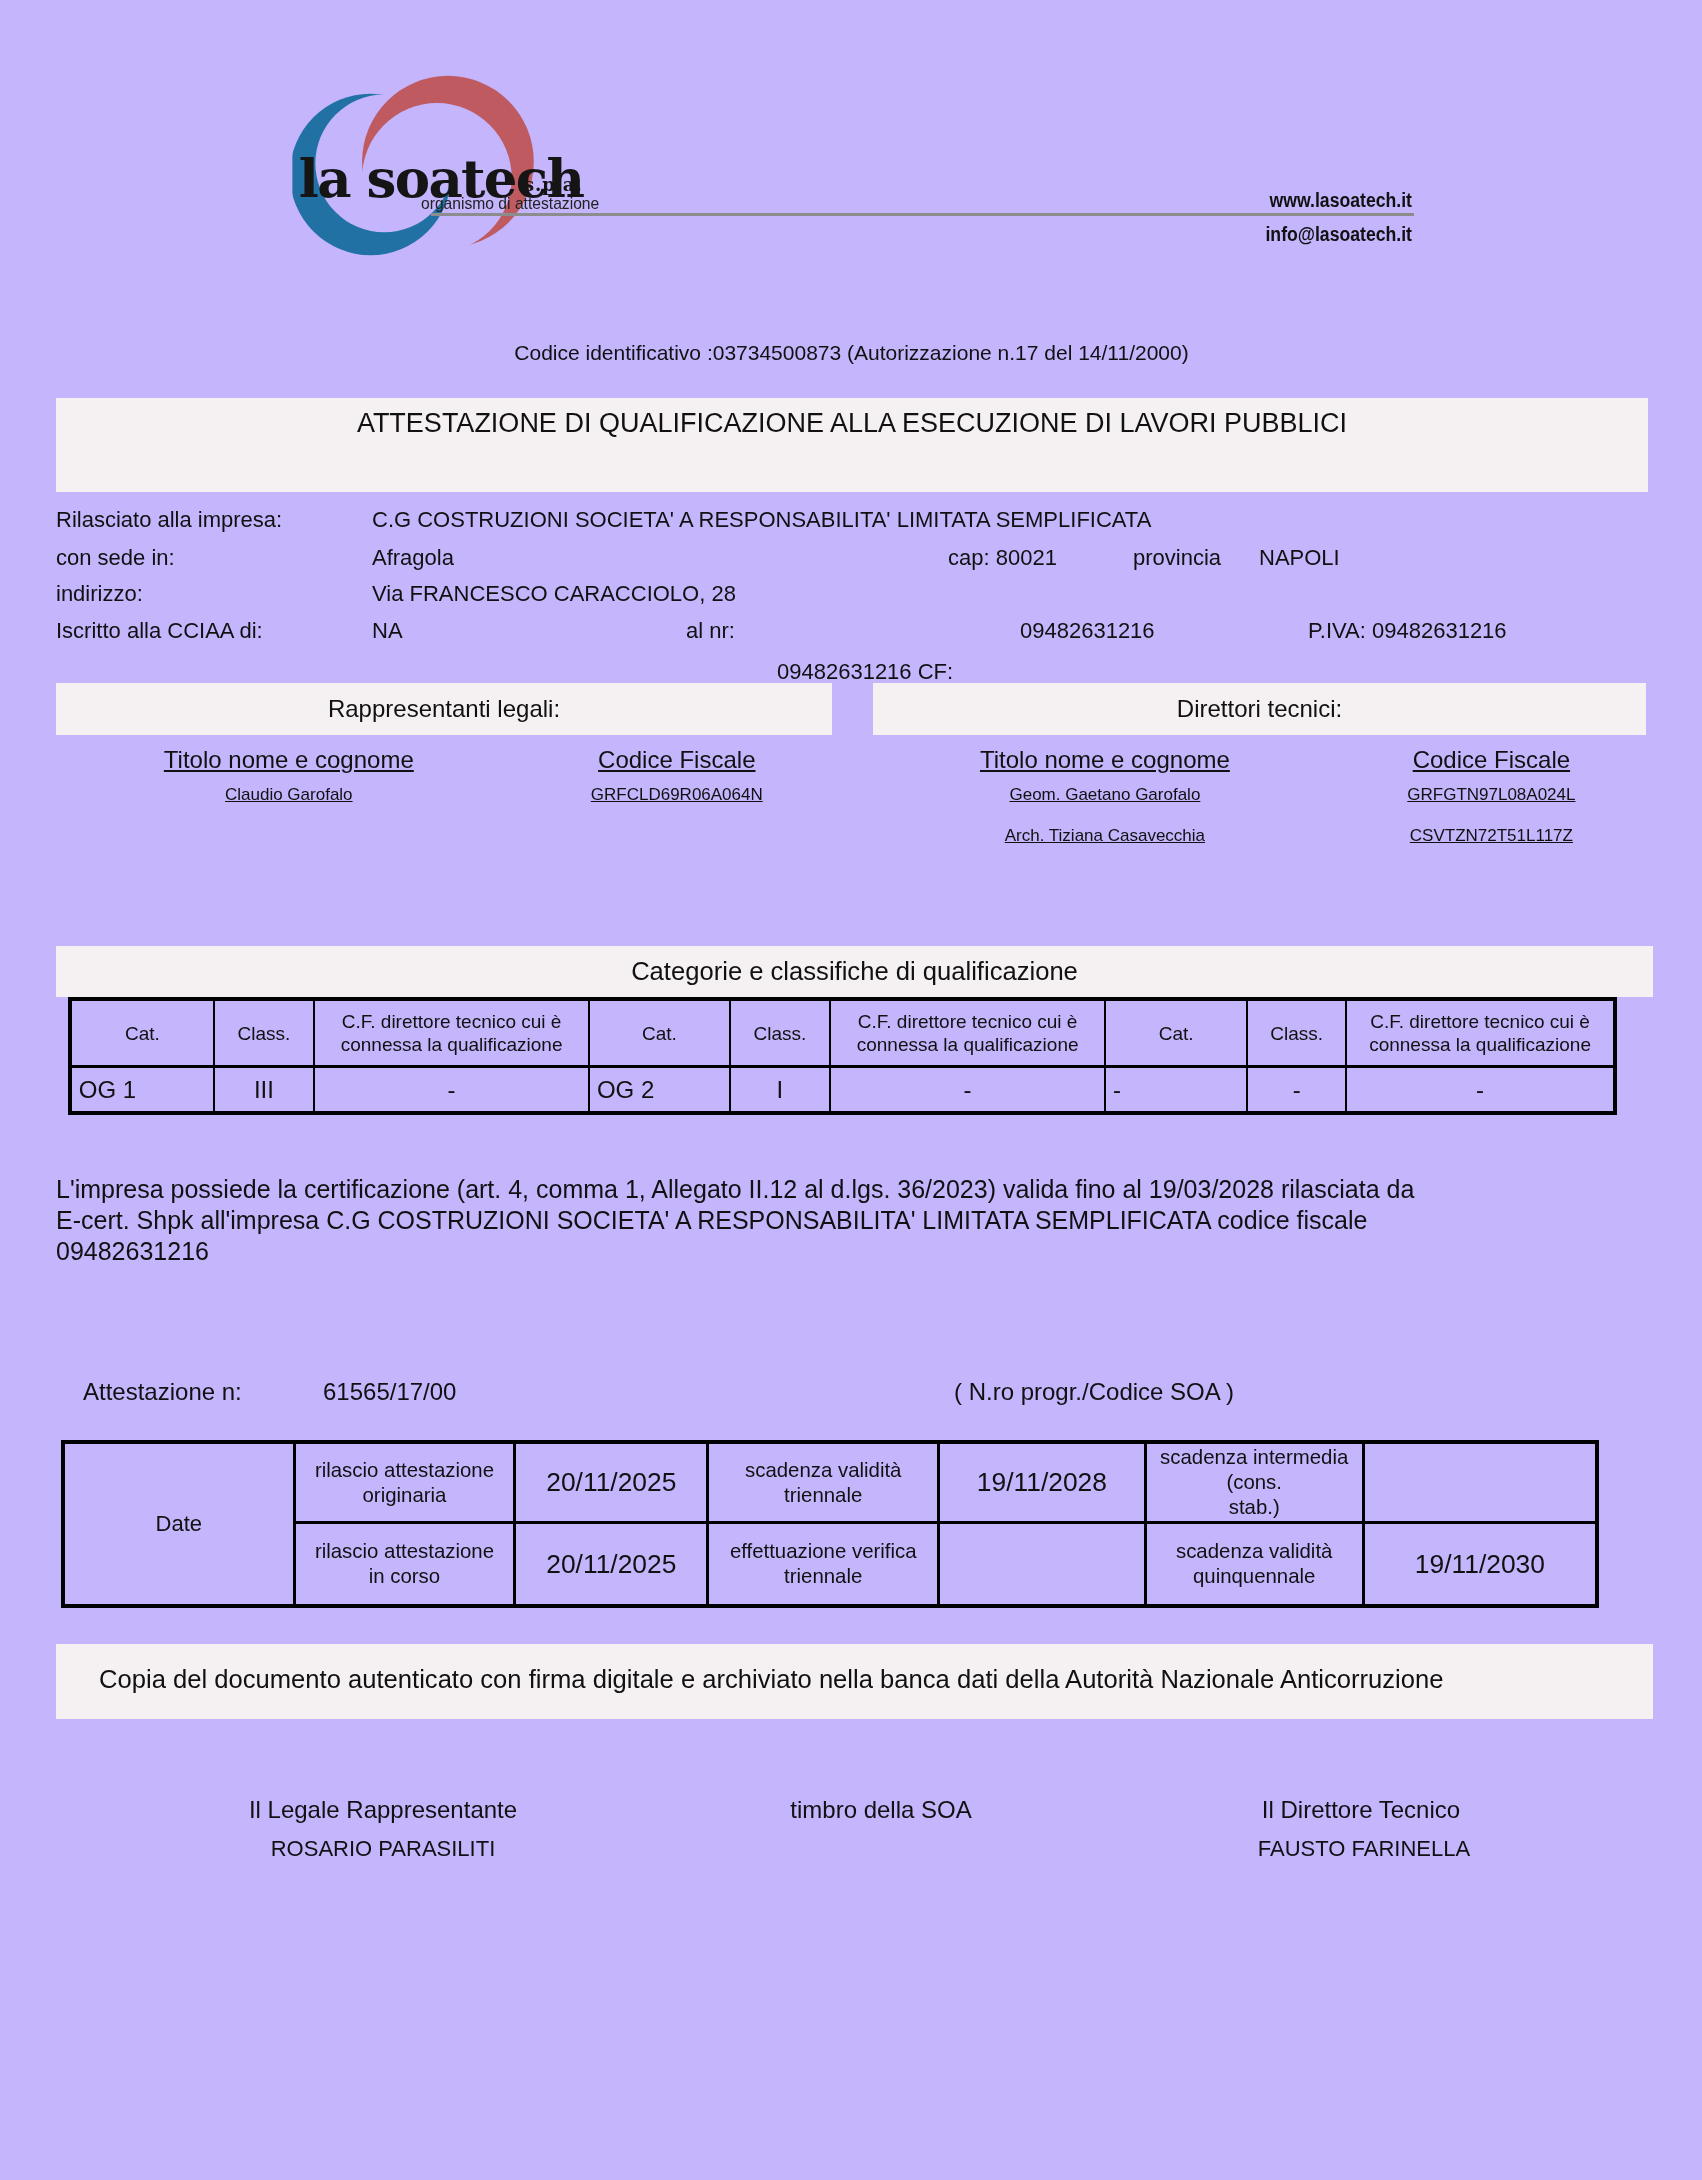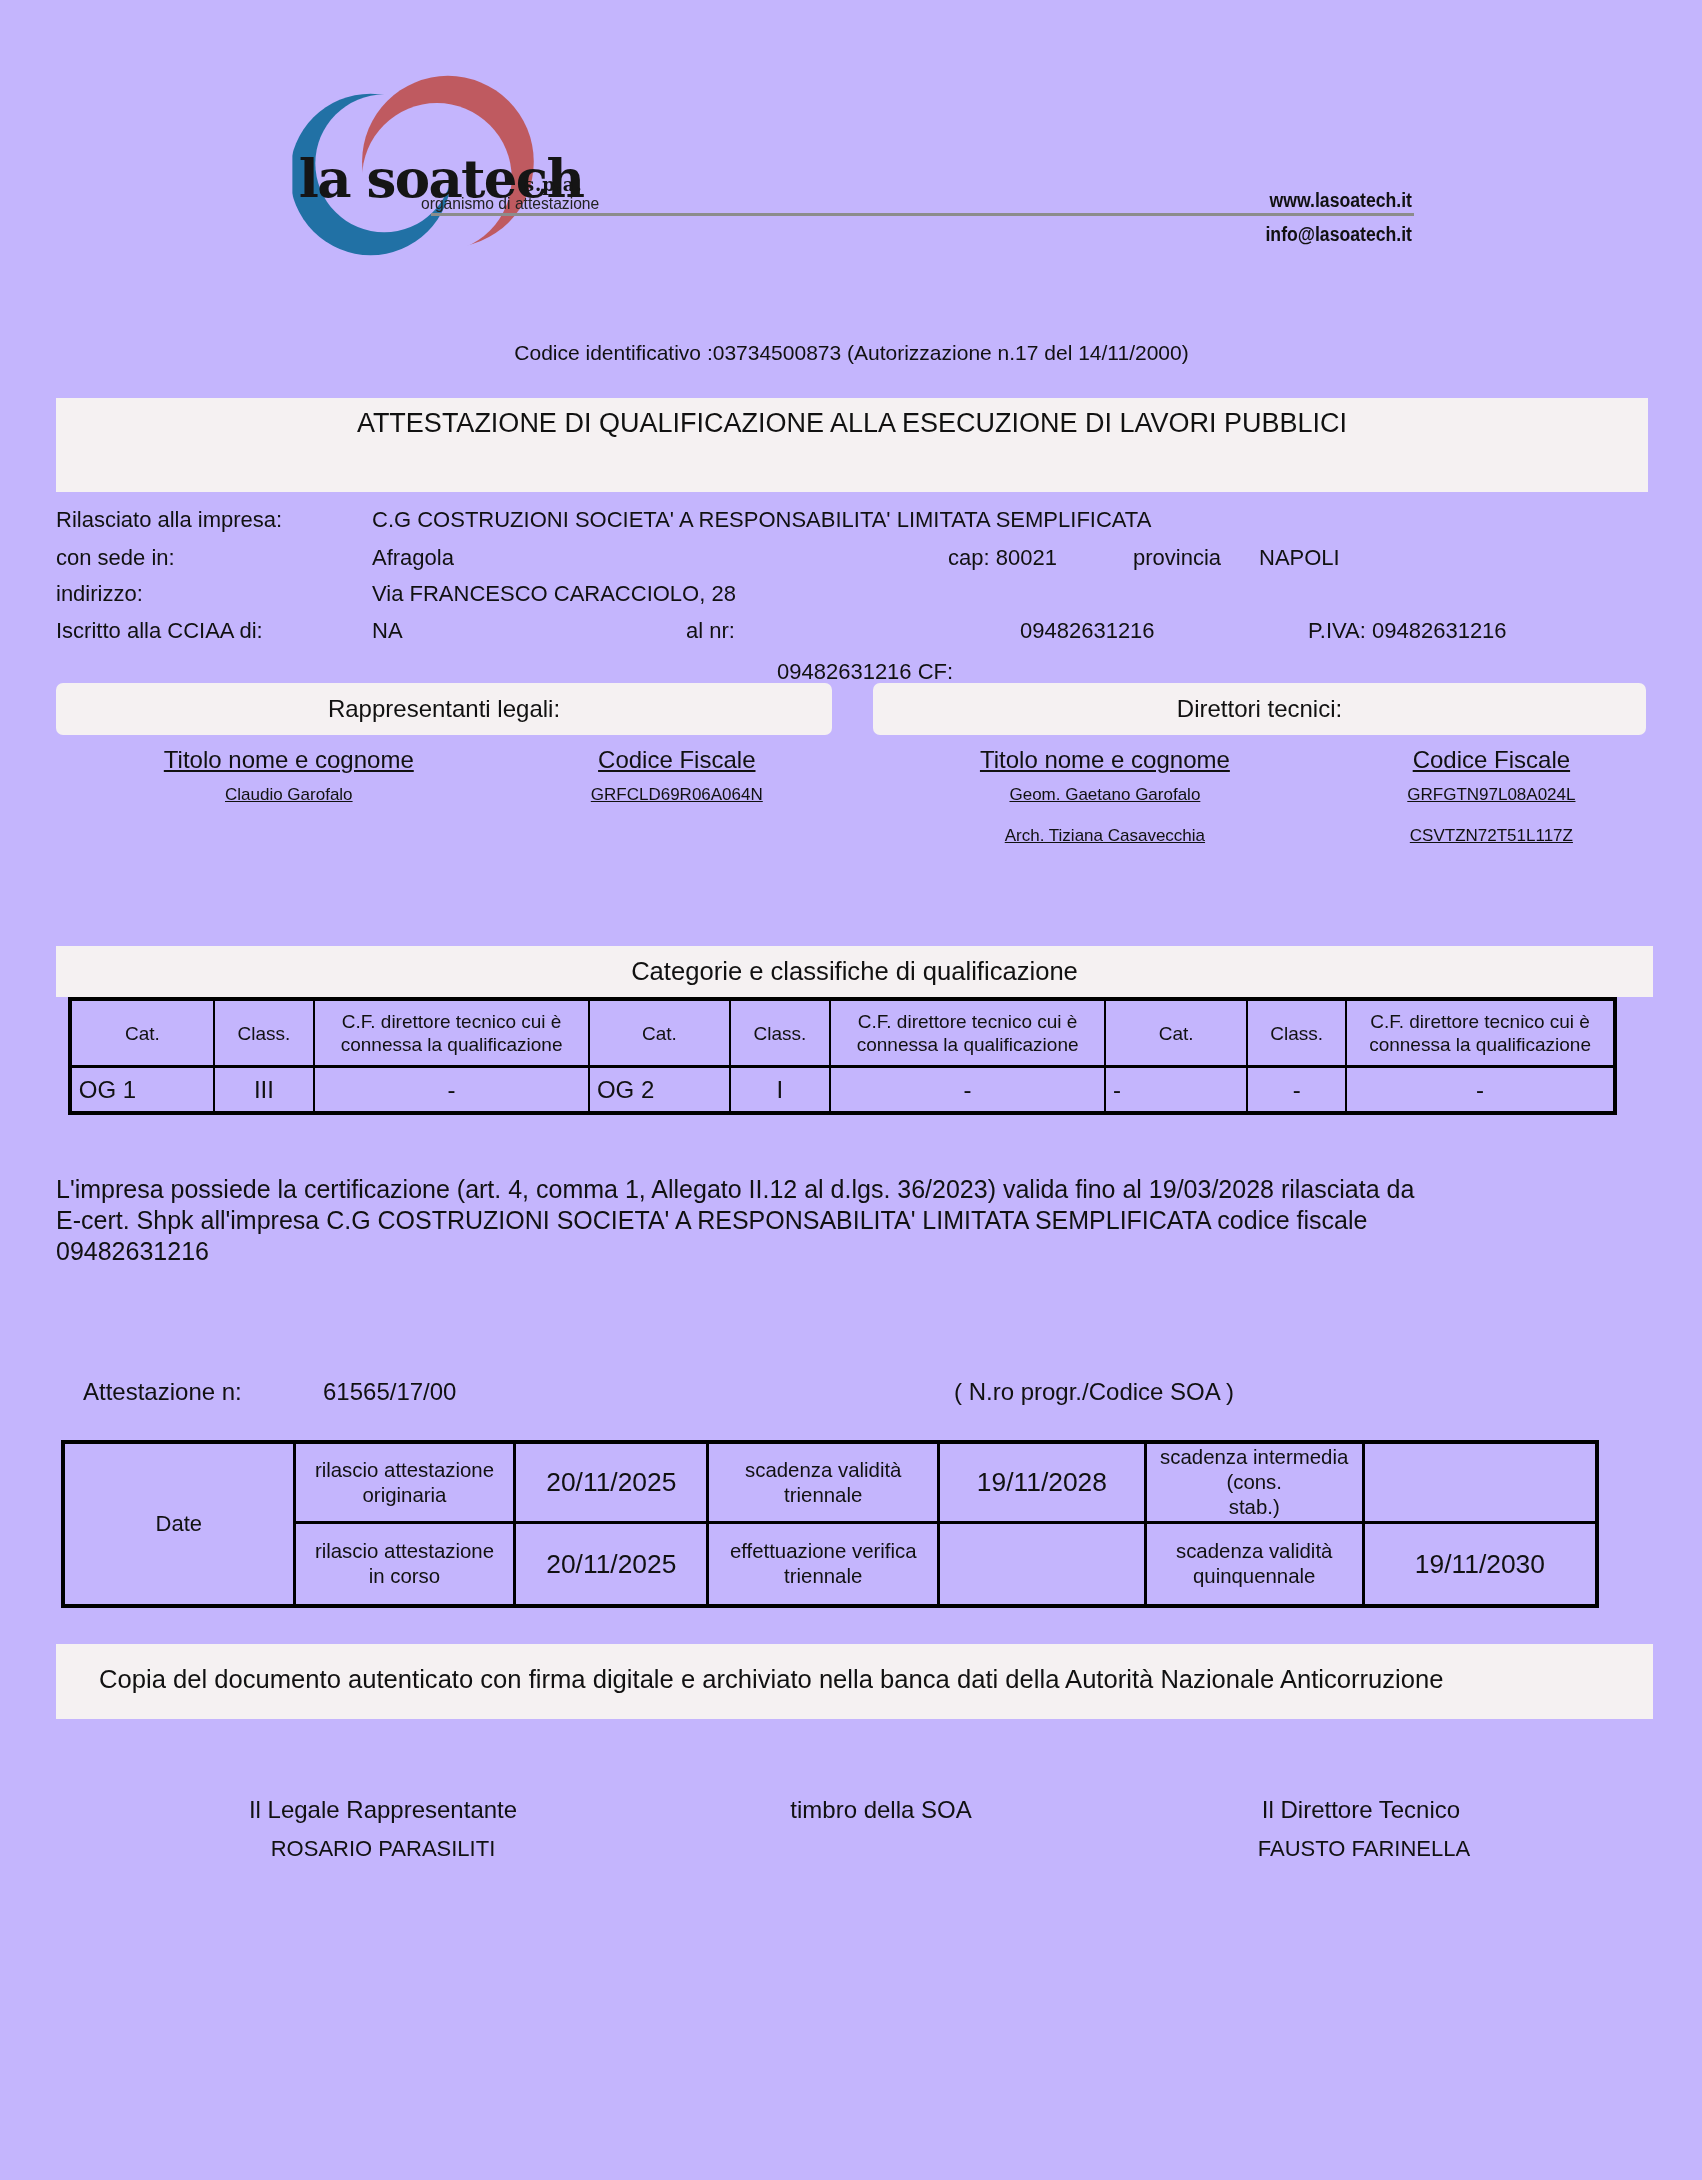--- a/index.html
+++ b/index.html
@@ -35,21 +35,21 @@
   .header-links .l2{margin-top:11px;}
   
   .codice-line{left:0; top:341px; width:1703px; text-align:center; font-size:21px;}
   .band{background:var(--c-band,#f5f1f2);}
   .title-band{left:56px; top:398px; width:1592px; height:94px; text-align:center;}
   .title-band .t1{font-size:27px; padding-top:11px; line-height:29px;}
   .title-band .t2{font-size:26.4px; margin-top:15.3px; line-height:28px;}
   
   .crow{font-size:22px; white-space:nowrap;}
   
-  .sec-band{top:683px; height:52px; line-height:52px; text-align:center; font-size:24px;border-radius:7px;}
+  .sec-band{top:683px; height:52px; line-height:52px; text-align:center; font-size:24px;}
   .cols{display:flex;text-decoration:underline;}
   .cols .c1{width:60%; text-align:center;}
   .cols .c2{width:40%; text-align:center;}
   .sec-head{top:746px; font-size:24px;}
   .sec-row{font-size:17px;}
   
   .cat-band{left:56px; top:946px; width:1597px; height:51px; line-height:51px; text-align:center; font-size:25.6px;}
   table.cat{
     position:absolute; left:68px; top:997px; width:1549px;
     border-collapse:collapse; table-layout:fixed;

